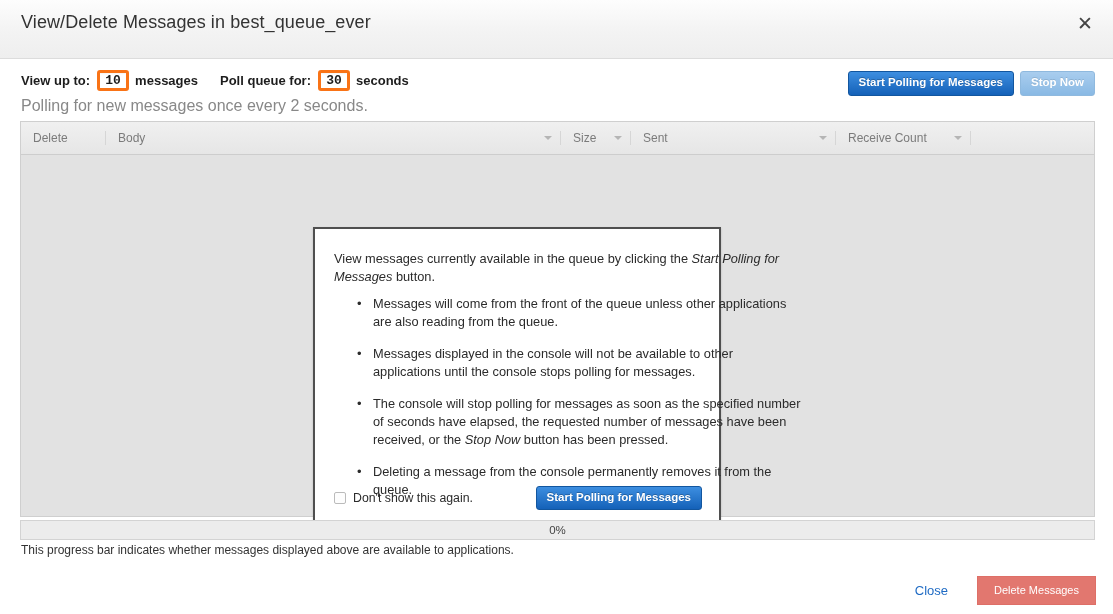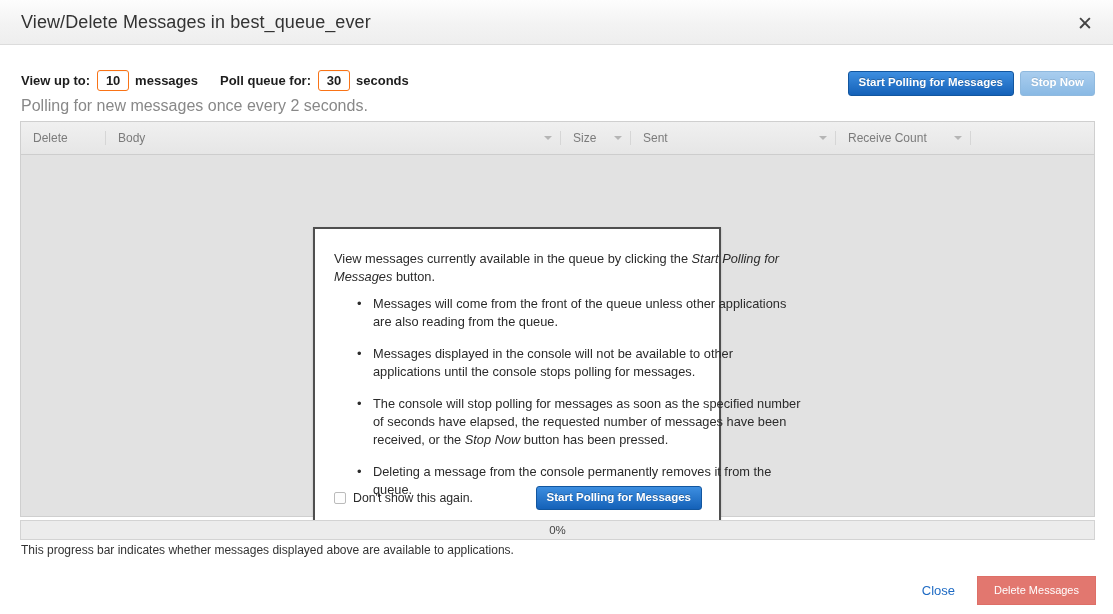--- a/index.html
+++ b/index.html
@@ -16,21 +16,21 @@
     width: 1113px;
     height: 614px;
     background: #ffffff;
     overflow: hidden;
   }
 
   
   .titlebar {
     position: absolute;
     left: 0; top: 0;
-    width: 1113px; height: 45px;
+    width: 1113px; height: 59px;
     background: linear-gradient(to bottom, #fdfdfd 0%, #f3f3f3 55%, #eeeeee 100%);
     border-bottom: 1px solid #dcdcdc;
   }
   .titlebar-text {
     position: absolute;
     left: 21px; top: 12px;
     font-size: 18px;
     color: #333333;
     letter-spacing: 0.1px;
     white-space: nowrap;
@@ -56,25 +56,25 @@
     font-size: 13px;
     color: #222222;
     white-space: nowrap;
   }
   .controls .lbl { font-weight: bold; color: #1d1d1d; }
   .controls .unit { font-weight: bold; color: #1d1d1d; margin-left: 6px; }
   .numbox {
     width: 32px;
     height: 21px;
     margin-left: 7px;
-    border: 1px solid #f97316;
+    border: 3px solid #f97316;
     border-radius: 3px;
     background: #ffffff;
     text-align: center;
-    font-family: Liberation Sans, sans-serif;
+    font-family: Liberation Mono, monospace;
     font-size: 13px;
     font-weight: bold;
     color: #1d1d1d;
     padding: 0;
     outline: none;
     box-shadow: inset 0 1px 1px rgba(0,0,0,0.04);
   }
   .gap { width: 22px; }
   .hint {
     position: absolute;
@@ -266,21 +266,21 @@
     color: #333333;
     white-space: nowrap;
   }
 
   
   .footer {
     position: absolute;
     right: 17px; top: 576px;
     display: flex;
     align-items: center;
-    gap: 20px;
+    gap: 27px;
   }
   .link-close {
     font-size: 13px;
     color: #1f6bc4;
     cursor: pointer;
     font-weight: normal;
     padding: 4px 2px;
   }
   .btn-danger-disabled {
     background: #e2776f;

